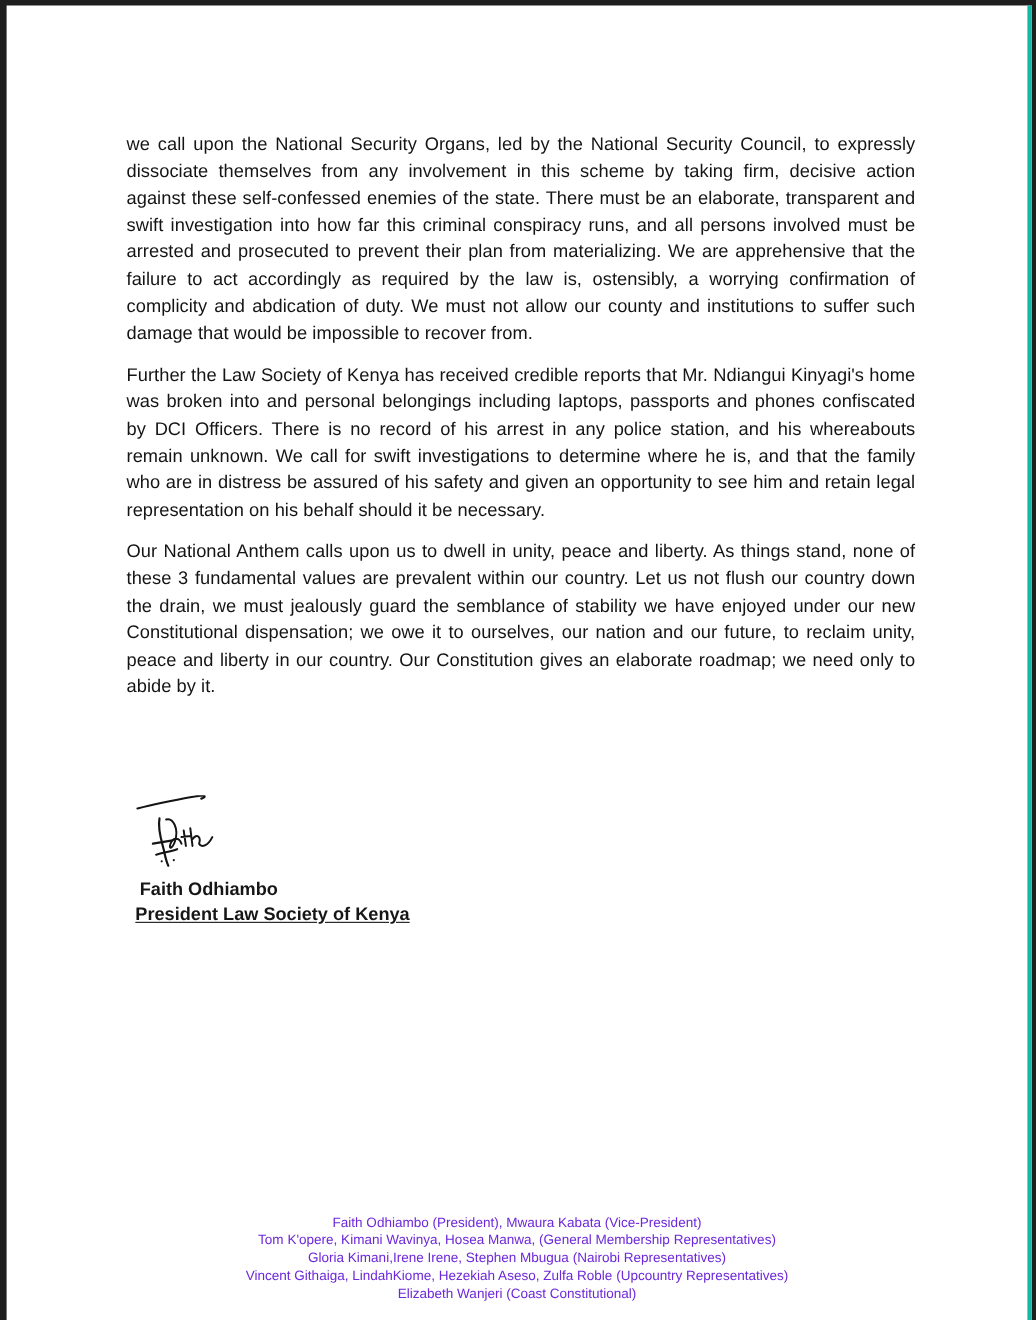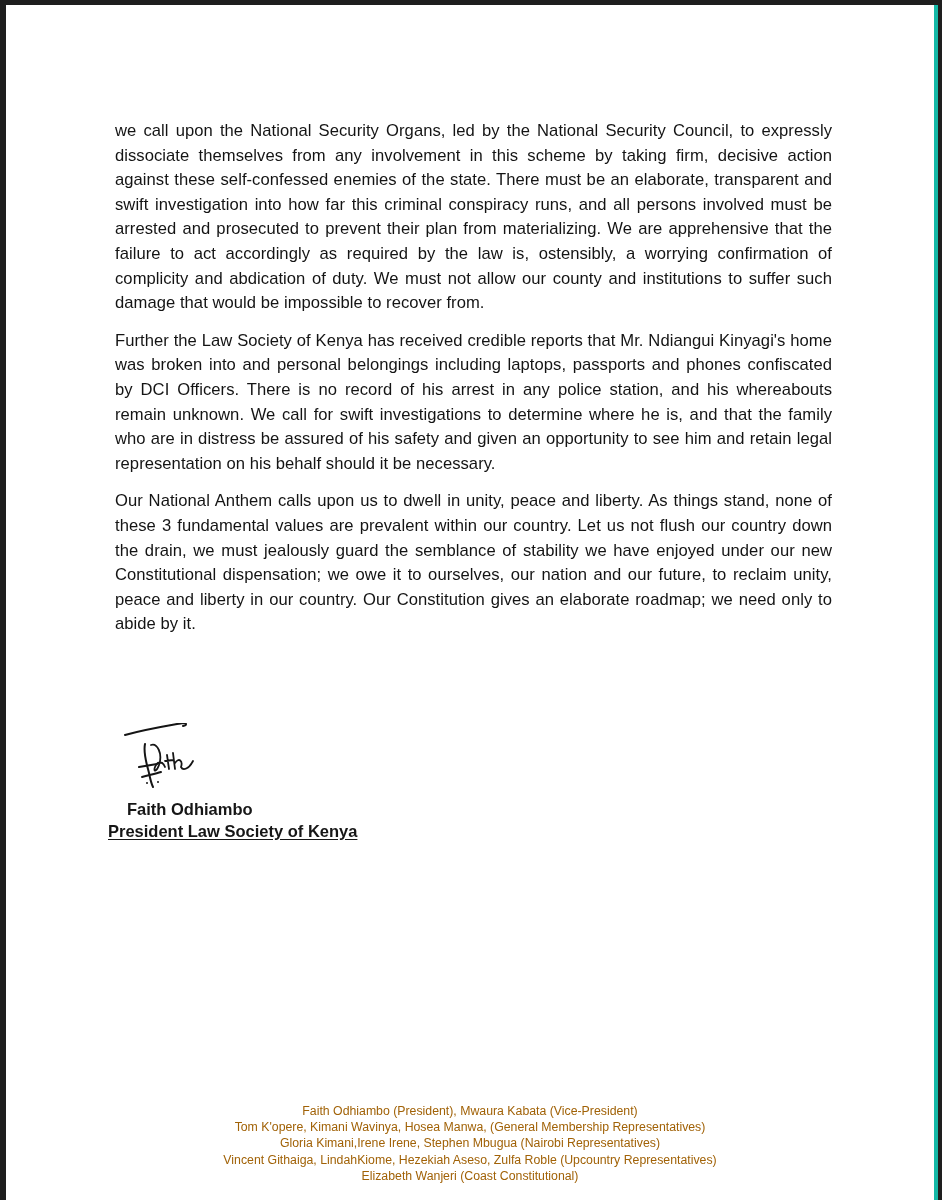--- a/index.html
+++ b/index.html
@@ -49,40 +49,40 @@
       left: 121px;
       top: 793px;
       font-family: "Liberation Sans", sans-serif;
       font-size: 16.5px;
       font-weight: bold;
       color: #161616;
       line-height: 22px;
     }
     .sig-title {
       position: absolute;
-      left: 102px;
+      left: 117px;
       top: 815px;
       font-family: "Liberation Sans", sans-serif;
       font-size: 16.5px;
       font-weight: bold;
       color: #161616;
       line-height: 22px;
       text-decoration: underline;
       text-underline-offset: 2px;
     }
     .footer {
       position: absolute;
       left: 0;
       top: 1098px;
       width: 928px;
       text-align: center;
       font-family: "Liberation Sans", sans-serif;
       font-size: 12.3px;
       line-height: 16.2px;
-      color: #a16207;
+      color: #6d28d9;
     }
     .footer div {
       white-space: nowrap;
     }
   </style>
 </head>
 <body>
 
 <div class="page">
 

